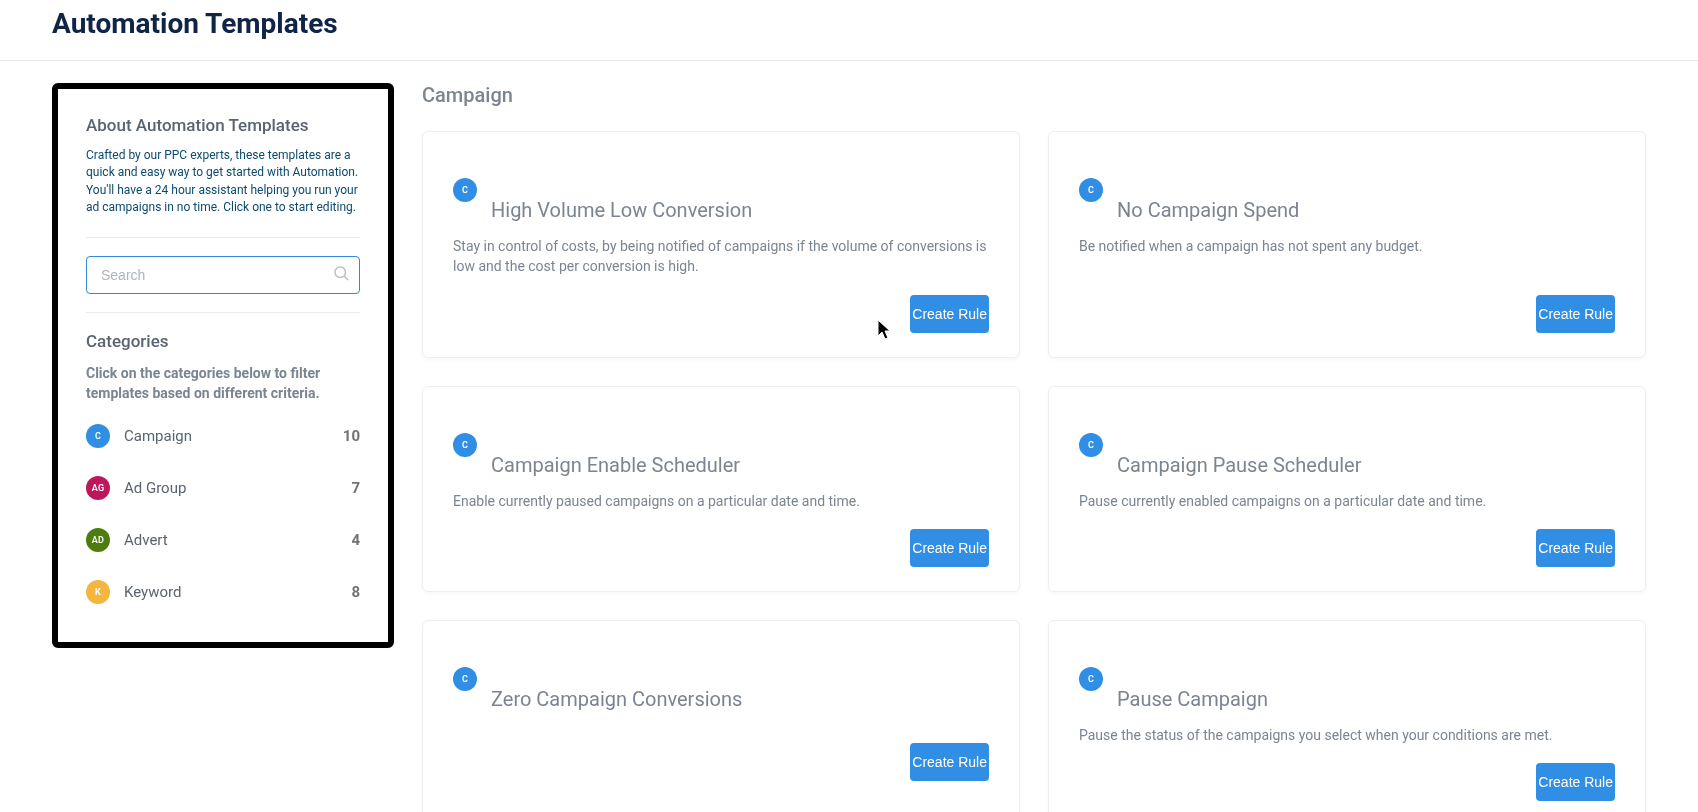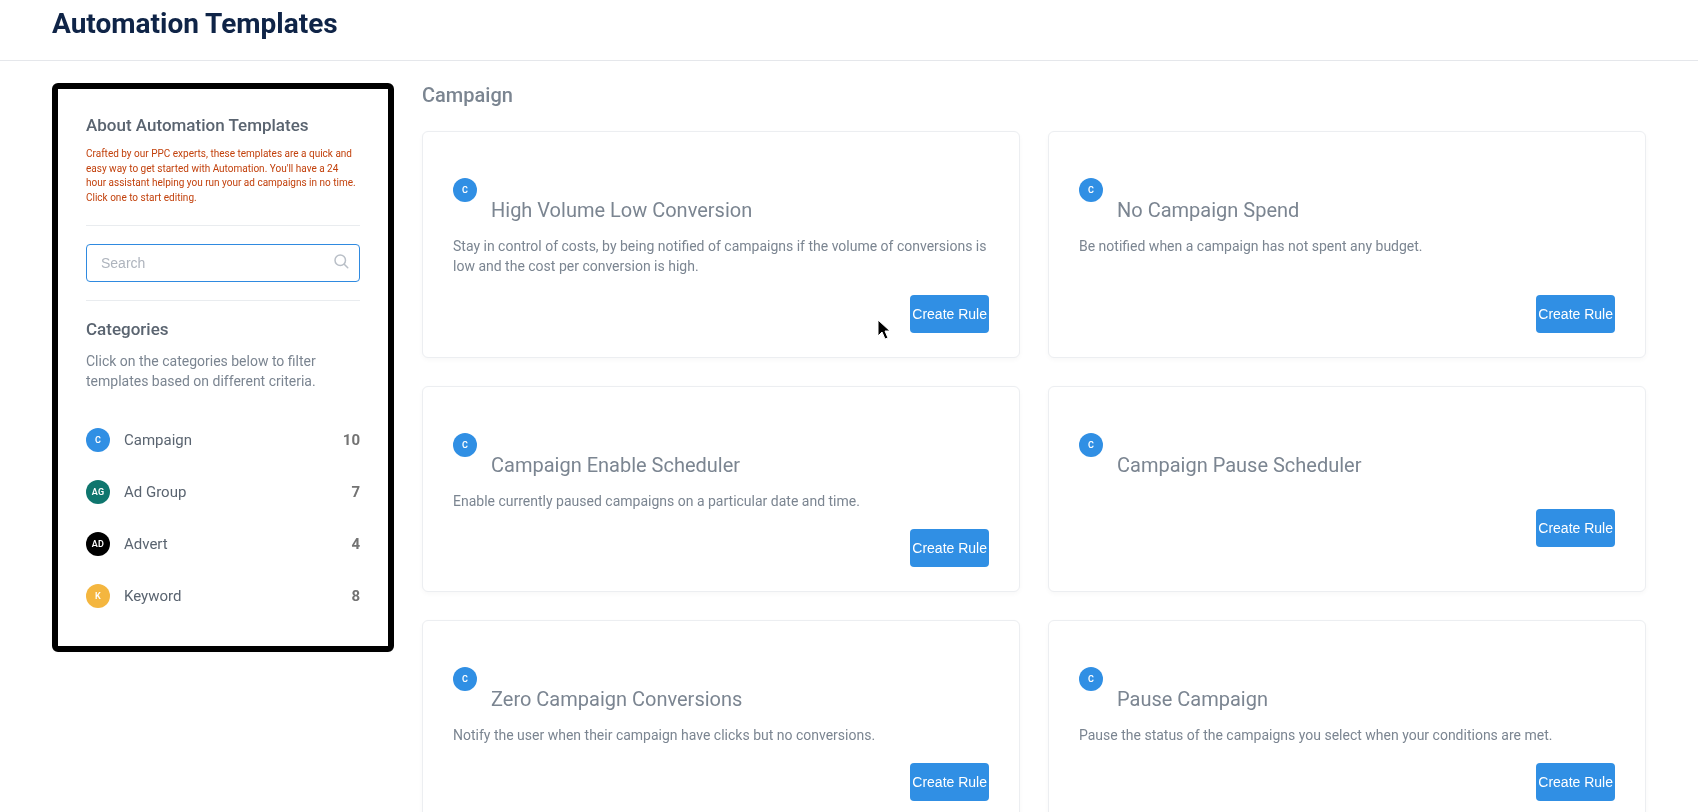--- a/index.html
+++ b/index.html
@@ -36,23 +36,23 @@
     padding: 26px 28px 24px 28px;
     box-shadow: 0 1px 2px rgba(0,0,0,0.02);
   }
   .sidebar-section-title {
     font-size: 17px;
     font-weight: 500;
     color: #5a6470;
     margin-bottom: 12px;
   }
   .sidebar-about-text {
-    font-size: 10px;
+    font-size: 12px;
     line-height: 1.45;
-    color: #c2410c;
+    color: #0c4a6e;
     margin-bottom: 20px;
   }
   .sidebar-divider {
     border: none;
     border-top: 1px solid #e9ecef;
     margin: 0 0 18px 0;
   }
   .search-wrapper {
     position: relative;
     margin-bottom: 18px;
@@ -75,21 +75,22 @@
     right: 10px;
     top: 50%;
     transform: translateY(-50%);
     color: #b9bfc7;
     pointer-events: none;
   }
   .categories-hint {
     font-size: 14px;
     line-height: 1.45;
     color: #7b8591;
-    margin-bottom: 22px;
+    margin-bottom: 7px;
+    font-weight: bold;
   }
   .category-list {
     list-style: none;
   }
   .category-item {
     display: flex;
     align-items: center;
     justify-content: space-between;
     padding: 14px 0;
     cursor: pointer;
@@ -213,28 +214,28 @@
     <ul class="category-list">
       <li class="category-item">
         <span class="category-left">
           <span class="badge" style="background: rgb(48, 143, 228);">C</span>
           <span class="category-label">Campaign</span>
         </span>
         <span class="category-count">10</span>
       </li>
       <li class="category-item">
         <span class="category-left">
-          <span class="badge" style="background: #0f766e;">AG</span>
+          <span class="badge" style="background: #be185d;">AG</span>
           <span class="category-label">Ad Group</span>
         </span>
         <span class="category-count">7</span>
       </li>
       <li class="category-item">
         <span class="category-left">
-          <span class="badge" style="background: #000000;">AD</span>
+          <span class="badge" style="background: #4d7c0f;">AD</span>
           <span class="category-label">Advert</span>
         </span>
         <span class="category-count">4</span>
       </li>
       <li class="category-item">
         <span class="category-left">
           <span class="badge" style="background: rgb(244, 182, 63);">K</span>
           <span class="category-label">Keyword</span>
         </span>
         <span class="category-count">8</span>
@@ -277,31 +278,31 @@
         <div class="card-actions">
           <button class="btn-primary">Create Rule</button>
         </div>
       </div>
 
       <div class="card">
         <div class="card-header">
           <span class="badge card-badge" style="background: rgb(48, 143, 228);">C</span>
           <span class="card-title">Campaign Pause Scheduler</span>
         </div>
+        <div class="card-desc">Pause currently enabled campaigns on a particular date and time.</div>
         <div class="card-actions">
           <button class="btn-primary">Create Rule</button>
         </div>
       </div>
 
       <div class="card">
         <div class="card-header">
           <span class="badge card-badge" style="background: rgb(48, 143, 228);">C</span>
           <span class="card-title">Zero Campaign Conversions</span>
         </div>
-        <div class="card-desc">Notify the user when their campaign have clicks but no conversions.</div>
         <div class="card-actions">
           <button class="btn-primary">Create Rule</button>
         </div>
       </div>
 
       <div class="card">
         <div class="card-header">
           <span class="badge card-badge" style="background: rgb(48, 143, 228);">C</span>
           <span class="card-title">Pause Campaign</span>
         </div>

